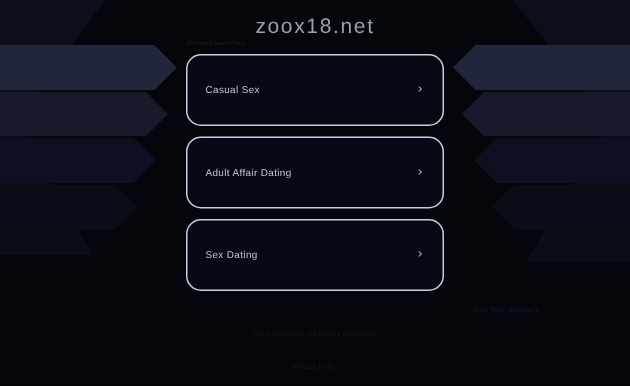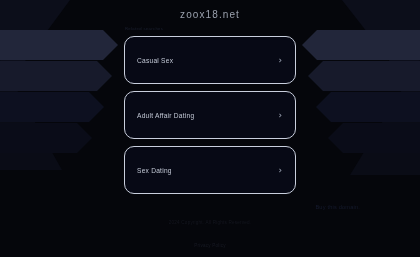--- a/index.html
+++ b/index.html
@@ -89,21 +89,21 @@
     width: 420px;
     height: 257px;
   }
 
   #site-title {
     position: absolute;
     top: 9px;
     left: 0;
     width: 420px;
     text-align: center;
-    font-size: 10px;
+    font-size: 14px;
     letter-spacing: 1.1px;
     color: #9aa0ad;
     font-weight: 400;
     user-select: none;
   }
 
   #related-label {
     position: absolute;
     top: 26px;
     left: 125px;

